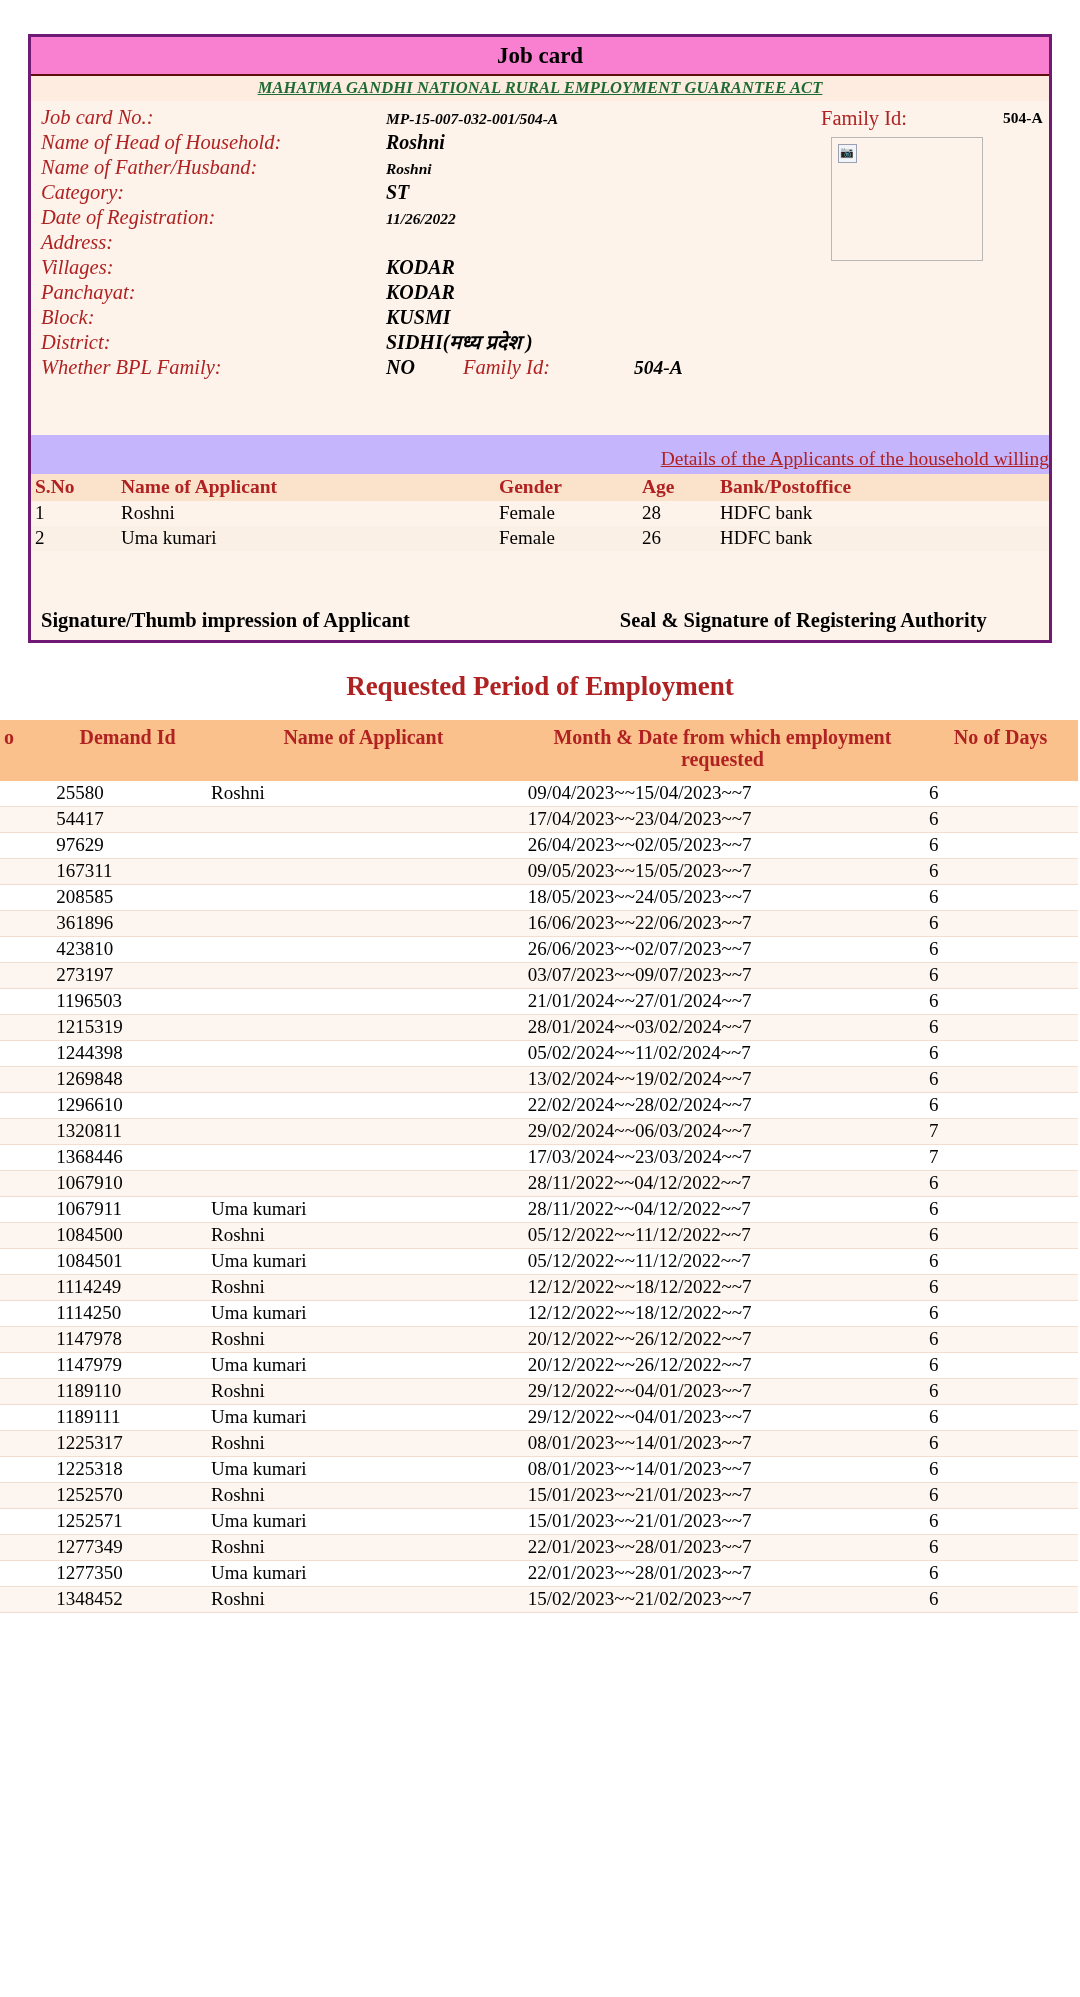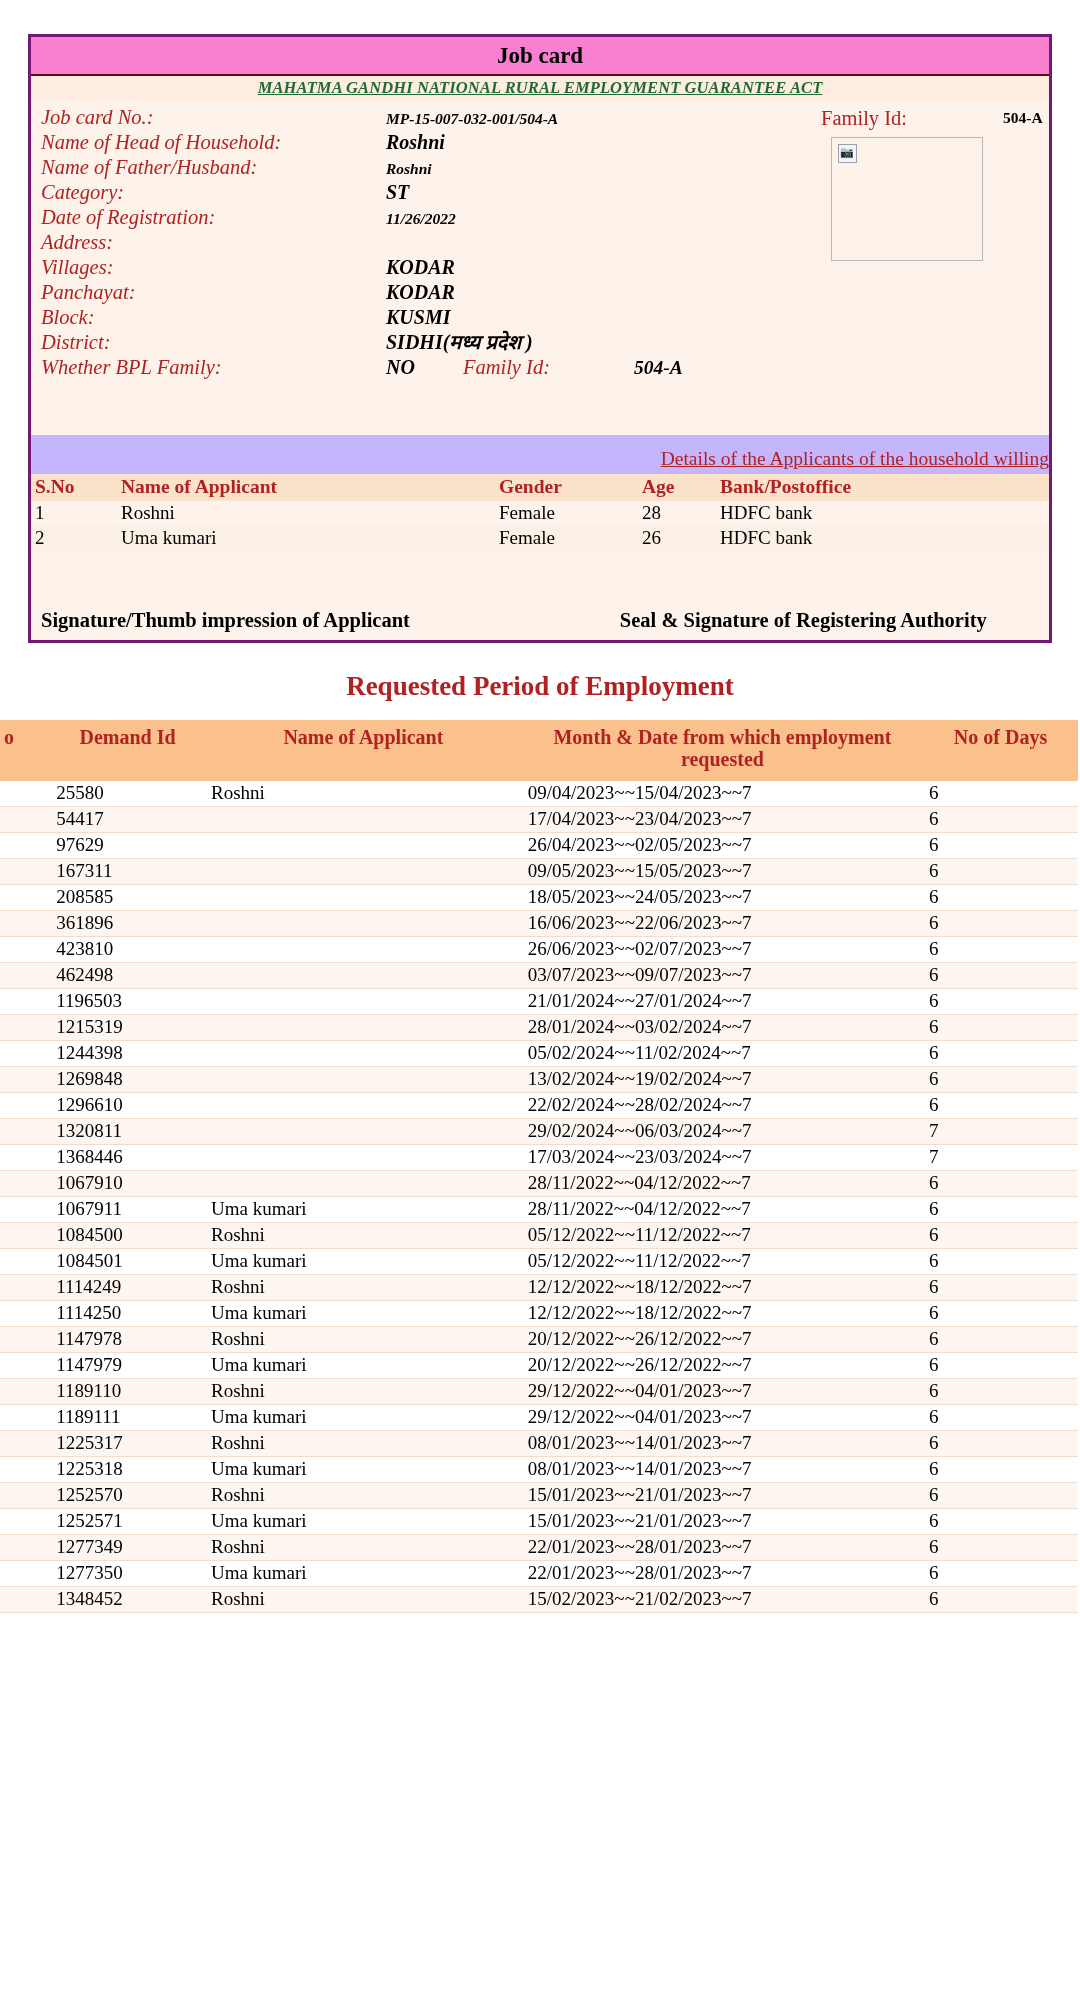--- a/index.html
+++ b/index.html
@@ -376,21 +376,21 @@
         </tr>
         <tr>
           <td class="d-sno"></td>
           <td class="d-id">423810</td>
           <td class="d-name"></td>
           <td class="d-period">26/06/2023~~02/07/2023~~7</td>
           <td class="d-days">6</td>
         </tr>
         <tr>
           <td class="d-sno"></td>
-          <td class="d-id">462498</td>
+          <td class="d-id">273197</td>
           <td class="d-name"></td>
           <td class="d-period">03/07/2023~~09/07/2023~~7</td>
           <td class="d-days">6</td>
         </tr>
         <tr>
           <td class="d-sno"></td>
           <td class="d-id">1196503</td>
           <td class="d-name"></td>
           <td class="d-period">21/01/2024~~27/01/2024~~7</td>
           <td class="d-days">6</td>

